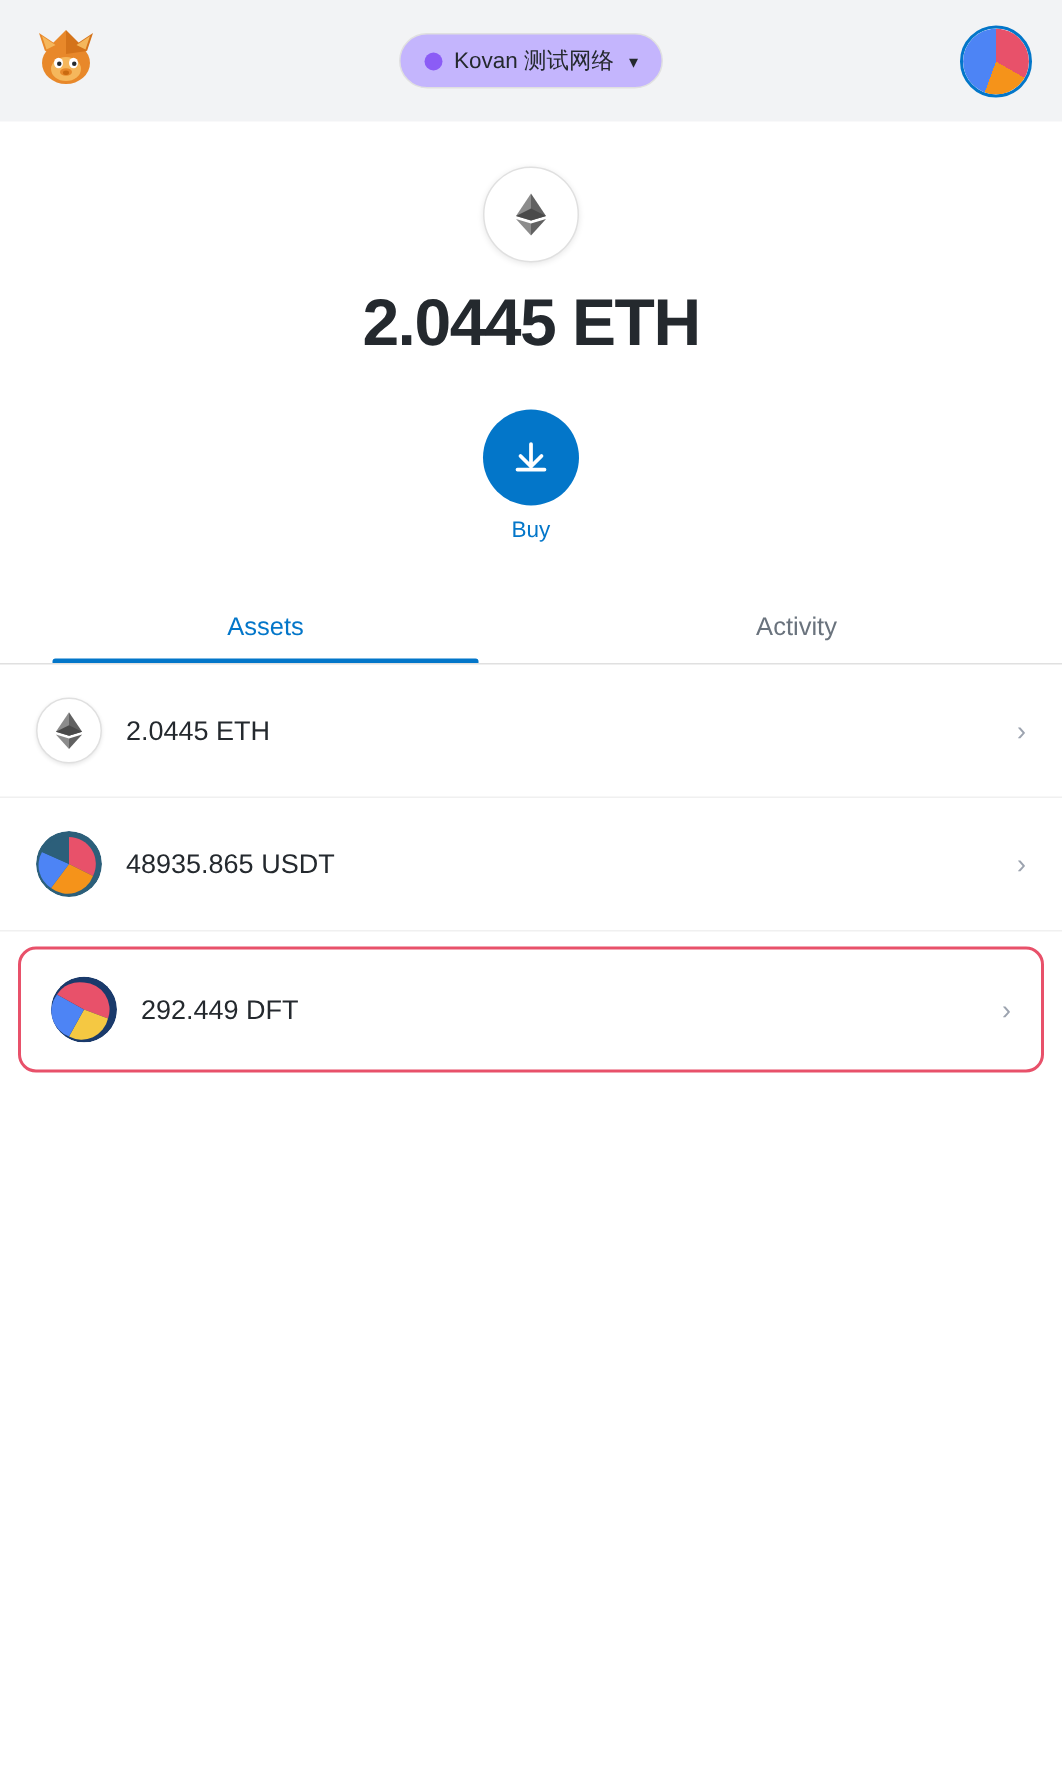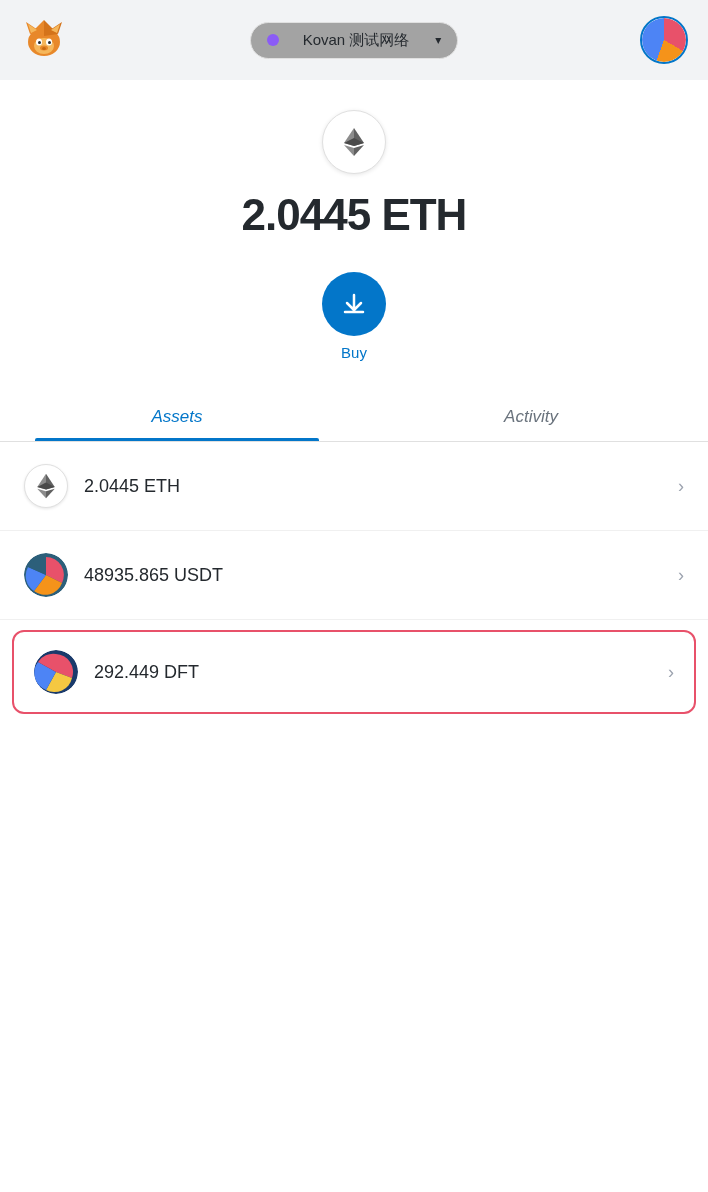--- a/index.html
+++ b/index.html
@@ -22,22 +22,22 @@
     }
 
     .metamask-logo {
       width: 48px;
       height: 48px;
     }
 
     .network-selector {
       display: flex;
       align-items: center;
-      gap: 24px;
-      background: #a3a3a3;
+      gap: 8px;
+      background: #c4b5fd;
       border-radius: 24px;
       padding: 8px 16px;
       cursor: pointer;
       border: 1px solid #e0e0e0;
       justify-content: flex-end;
     }
 
     .network-dot {
       width: 12px;
       height: 12px;
@@ -168,21 +168,20 @@
 
     .tab {
       flex: 1;
       text-align: center;
       padding: 14px 0;
       font-size: 17px;
       font-weight: 500;
       cursor: pointer;
       position: relative;
       color: #6a737d;
-      font-style: italic;
     }
 
     .tab.active {
       color: #0376c9;
     }
 
     .tab.active::after {
       content: '';
       position: absolute;
       bottom: 0;

